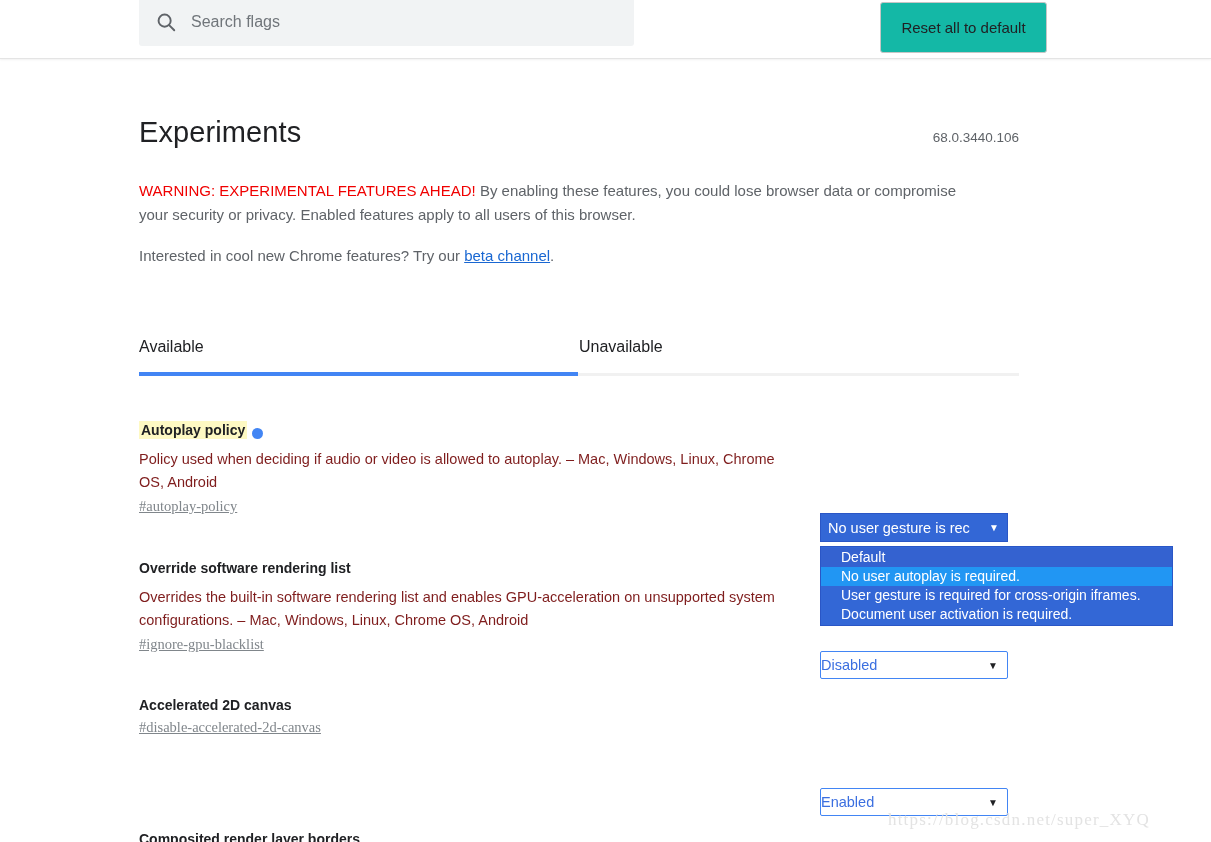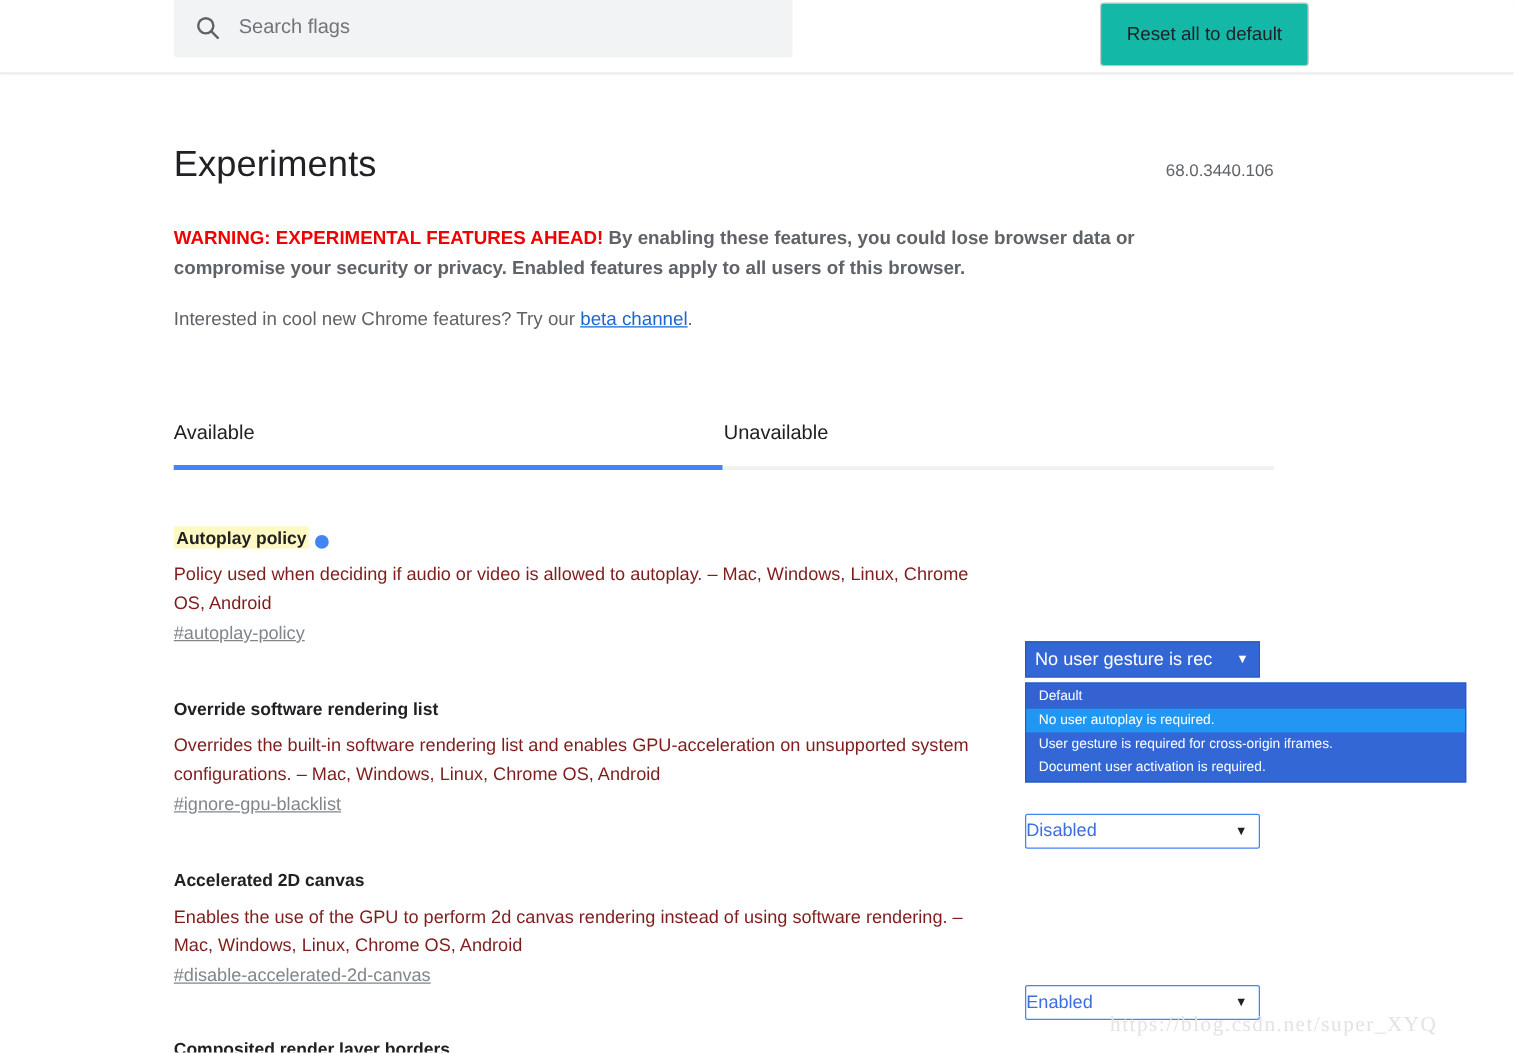--- a/index.html
+++ b/index.html
@@ -76,21 +76,20 @@
   .version {
     font-size: 13.5px; color: #5f6368;
   }
 
   .warning-para {
     position: absolute;
     left: 139px; top: 120px;
     width: 830px;
     font-size: 15px; line-height: 24px;
     color: #5f6368;
-    font-weight: bold;
   }
   .warning-strong { color: #f00000; }
 
   .beta-para {
     position: absolute;
     left: 139px; top: 185px;
     width: 830px;
     font-size: 15px; line-height: 24px;
     color: #5f6368;
   }
@@ -144,20 +143,21 @@
     background: #4285f4;
   }
   .flag-desc {
     margin-top: 9px;
     font-size: 14.5px; line-height: 22.5px; color: #7f1d1d;
   }
   .flag-perm {
     margin-top: 5px;
     font-size: 14.5px; color: #80868b;
     text-decoration: underline;
+    font-family: Liberation Serif, serif;
   }
 
   
   .select-plain {
     position: absolute;
     width: 188px; height: 28px;
     background: #ffffff;
     border: 1px solid #4285f4;
     border-radius: 2px;
     display: flex; align-items: center; justify-content: flex-start;
@@ -196,22 +196,22 @@
     position: absolute;
     left: 820px; top: 487px;
     width: 353px;
     background: #3367d6;
     border: 1px solid #2a56c6;
     padding: 1px 0;
     z-index: 20;
   }
   .option-item {
     height: 19px; line-height: 19px;
-    padding-left: 10px;
-    font-size: 11px;
+    padding-left: 20px;
+    font-size: 14px;
     color: #ffffff;
     white-space: nowrap;
     cursor: pointer;
   }
   .option-item.active { background: #3462d0; }
   .option-item.hovered { background: #2196f3; }
 
   
   .watermark {
     position: absolute;
@@ -300,21 +300,20 @@
     </div>
   </div>
   <div class="select-plain" style="left:820px; top:592px;">
     <span>Disabled</span>
     <span class="arrow">▼</span>
   </div>
 
   <div class="flag" style="top:637px;">
     <div class="flag-text" style="top:0;">
       <span class="flag-title">Accelerated 2D canvas</span>
-      <div class="flag-desc">Enables the use of the GPU to perform 2d canvas rendering instead of using software rendering. – Mac, Windows, Linux, Chrome OS, Android</div>
       <div class="flag-perm">#disable-accelerated-2d-canvas</div>
     </div>
   </div>
   <div class="select-plain" style="left:820px; top:729px;">
     <span>Enabled</span>
     <span class="arrow">▼</span>
   </div>
 
 </div>
 

